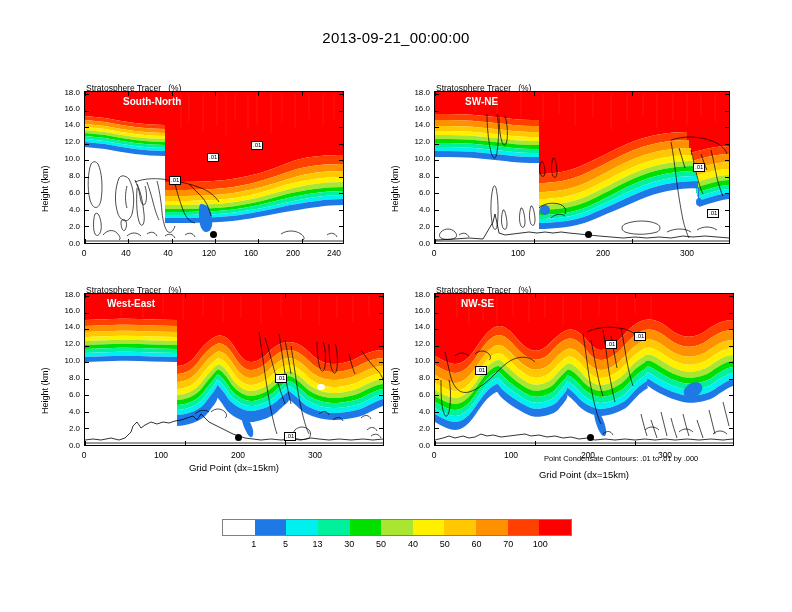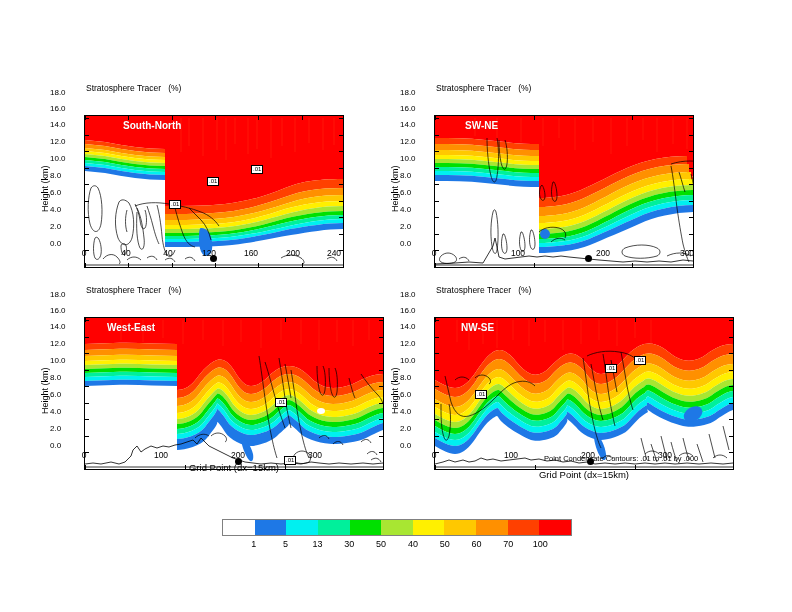--- a/index.html
+++ b/index.html
@@ -10,31 +10,31 @@
   }
   .fig{position:absolute;left:0;top:0;width:792px;height:612px;}
 
   #main-title{
     position:absolute;left:0;top:29px;width:792px;text-align:center;
     font-size:15px;letter-spacing:.2px;
   }
 
   .panel{position:absolute;}
   .panel .hdr{position:absolute;left:0;top:0;font-size:8.5px;line-height:10.5px;white-space:pre;}
-  .plotbox{position:absolute;border:1px solid #000;background:#fff;overflow:hidden;box-sizing:border-box;margin-top:24px;}
+  .plotbox{position:absolute;border:1px solid #000;background:#fff;overflow:hidden;box-sizing:border-box;}
   .panel-label{
     position:absolute;color:#ffffff;font-size:10px;font-weight:bold;
     z-index:40;text-shadow:0 0 1px rgba(0,0,0,.25);
   }
 
   .ylab{
     position:absolute;font-size:9px;
     transform-origin:0 0;transform:rotate(-90deg);white-space:nowrap;
   }
-  .ytick{position:absolute;font-size:8px;text-align:left;white-space:nowrap;}
+  .ytick{position:absolute;font-size:8px;text-align:right;white-space:nowrap;}
   .xtick{position:absolute;font-size:8.5px;text-align:center;white-space:nowrap;}
   .xlab{position:absolute;font-size:9.5px;text-align:center;white-space:nowrap;}
   .note{position:absolute;font-size:7.5px;white-space:nowrap;}
 
   .tickmark{position:absolute;background:#000;}
 
   
   #colorbar{position:absolute;left:222px;top:519px;width:350px;height:17px;
     display:flex;border:1px solid #808080;box-sizing:border-box;}
   #colorbar .seg{flex:1 1 0;height:100%;}
@@ -46,20 +46,21 @@
     position:absolute;font-size:6px;background:#fff;border:1px solid #000;
     padding:0 1px;line-height:7px;z-index:42;
   }
   svg{display:block;}
 </style>
 </head>
 <body>
 
 <div class="fig">
 
+  <div id="main-title">2013-09-21_00:00:00</div>
 
   <div class="panel" style="left:84px;top:62px;">
     <div class="hdr" style="left:2px;top:0px;">
       <div>Stratosphere Tracer   (%)</div>
       <div>Total Condensate   (g/kg)</div>
     </div>
 
     <div class="plotbox" style="left:0px;top:29px;width:260px;height:153px;">
       <svg width="258" height="151" viewBox="0 0 258 151" preserveAspectRatio="none">
 
@@ -185,21 +186,21 @@
       <div class="xtick" style="left:240px;top:186px;width:20px;">240</div>
     </div>
   </div>
 
   <div class="panel" style="left:434px;top:62px;">
     <div class="hdr" style="left:2px;top:0px;">
       <div>Stratosphere Tracer   (%)</div>
       <div>Total Condensate   (g/kg)</div>
     </div>
 
-    <div class="plotbox" style="left:0px;top:29px;width:260px;height:153px;">
+    <div class="plotbox" style="left:0px;top:29px;width:296px;height:153px;">
       <svg width="294" height="151" viewBox="0 0 294 151" preserveAspectRatio="none">
         <g>
           <path d="M0,0 H294 V54 C280,54 266,58 252,62 L252,40 C230,40 210,44 192,52 C176,59 160,68 146,74 C132,80 118,82 104,82 L104,28 C86,28 68,26 50,24 C32,22 16,22 0,22 Z" fill="#ff0000"></path>
           <path d="M0,22 C16,22 32,22 50,24 C68,26 86,28 104,28 L104,82 C118,82 132,80 146,74 C160,68 176,59 192,52 C210,44 230,40 252,40 L252,62 C266,58 280,54 294,54 V62 C281,62 268,66 254,70 L254,48 C232,48 212,52 194,60 C178,67 161,77 147,83 C133,89 118,91 104,91 L104,34 C86,34 68,32 50,30 C32,28 16,28 0,28 Z" fill="#ff4000"></path>
           <path d="M0,28 C16,28 32,28 50,30 C68,32 86,34 104,34 L104,91 C118,91 133,89 147,83 C161,77 178,67 194,60 C212,52 232,48 254,48 L254,70 C268,66 281,62 294,62 V70 C282,70 269,74 256,78 L256,56 C234,56 214,60 196,68 C180,75 162,86 148,92 C134,98 118,100 104,100 L104,40 C86,40 68,38 50,36 C32,34 16,34 0,34 Z" fill="#ff9000"></path>
           <path d="M0,34 C16,34 32,34 50,36 C68,38 86,40 104,40 L104,100 C118,100 134,98 148,92 C162,86 180,75 196,68 C214,60 234,56 256,56 L256,78 C269,74 282,70 294,70 V77 C283,77 270,81 258,85 L258,63 C236,63 216,67 198,75 C182,82 163,93 149,99 C135,105 118,107 104,107 L104,45 C86,45 68,43 50,41 C32,39 16,39 0,39 Z" fill="#ffc800"></path>
           <path d="M0,39 C16,39 32,39 50,41 C68,43 86,45 104,45 L104,107 C118,107 135,105 149,99 C163,93 182,82 198,75 C216,67 236,63 258,63 L258,85 C270,81 283,77 294,77 V83 C284,83 271,87 259,91 L259,69 C237,69 217,73 199,81 C183,88 164,99 150,105 C136,111 118,113 104,113 L104,49 C86,49 68,47 50,45 C32,43 16,43 0,43 Z" fill="#fff000"></path>
           <path d="M0,43 C16,43 32,43 50,45 C68,47 86,49 104,49 L104,113 C118,113 136,111 150,105 C164,99 183,88 199,81 C217,73 237,69 259,69 L259,91 C271,87 284,83 294,83 V88 C285,88 272,92 260,96 L260,74 C238,74 218,78 200,86 C184,93 165,104 151,110 C137,116 118,118 104,118 L104,53 C86,53 68,51 50,49 C32,47 16,47 0,47 Z" fill="#a8e632"></path>
           <path d="M0,47 C16,47 32,47 50,49 C68,51 86,53 104,53 L104,118 C118,118 137,116 151,110 C165,104 184,93 200,86 C218,78 238,74 260,74 L260,96 C272,92 285,88 294,88 V93 C286,93 273,97 261,101 L261,79 C239,79 219,83 201,91 C185,98 166,109 152,115 C138,121 118,123 104,123 L104,57 C86,57 68,55 50,53 C32,51 16,51 0,51 Z" fill="#00e000"></path>
           <path d="M0,51 C16,51 32,51 50,53 C68,55 86,57 104,57 L104,123 C118,123 138,121 152,115 C166,109 185,98 201,91 C219,83 239,79 261,79 L261,101 C273,97 286,93 294,93 V97 C287,97 274,101 262,105 L262,84 C240,84 220,88 202,96 C186,103 167,113 153,119 C139,125 118,127 104,127 L104,61 C86,61 68,59 50,57 C32,55 16,55 0,55 Z" fill="#00f09b"></path>

